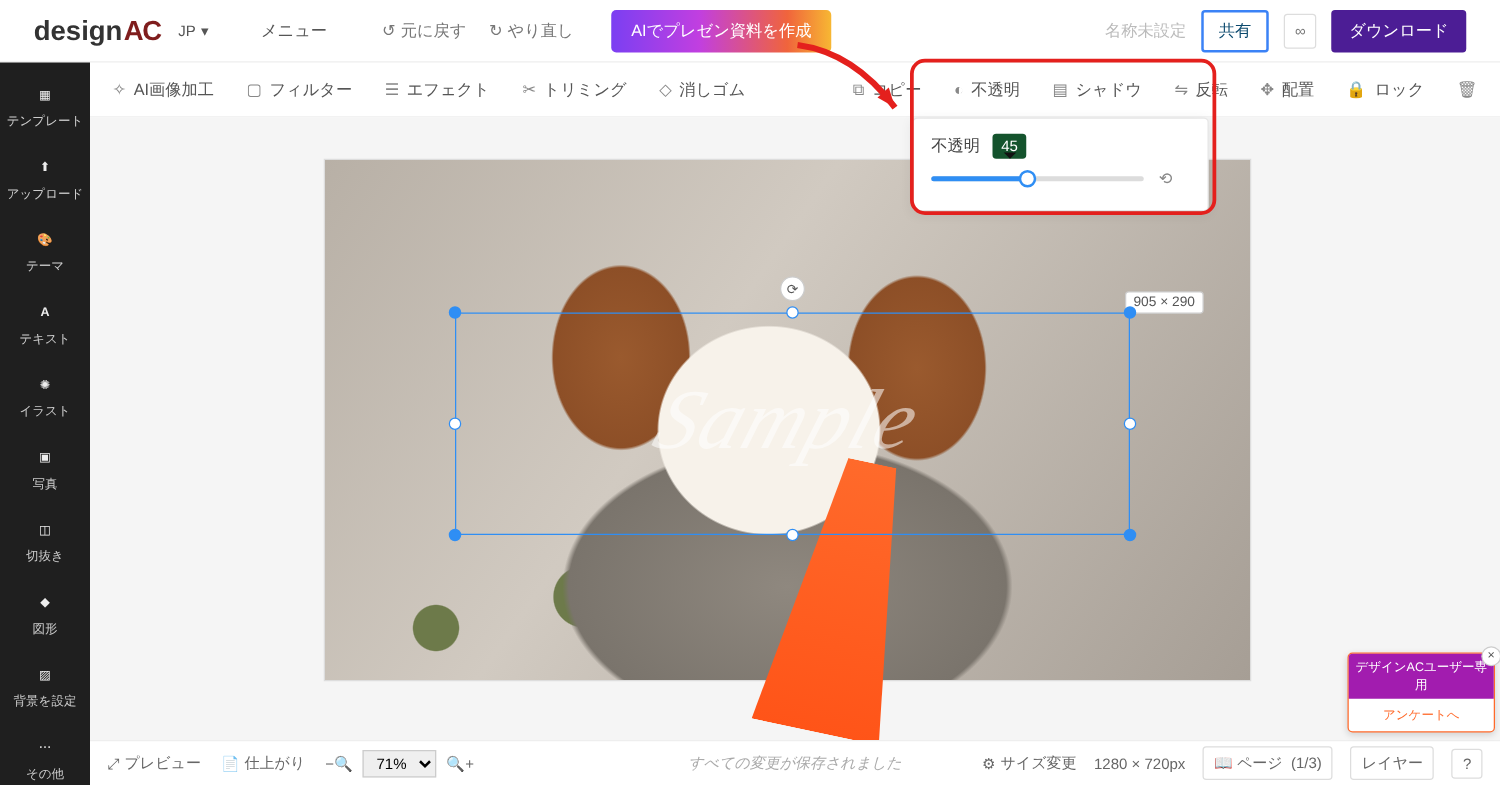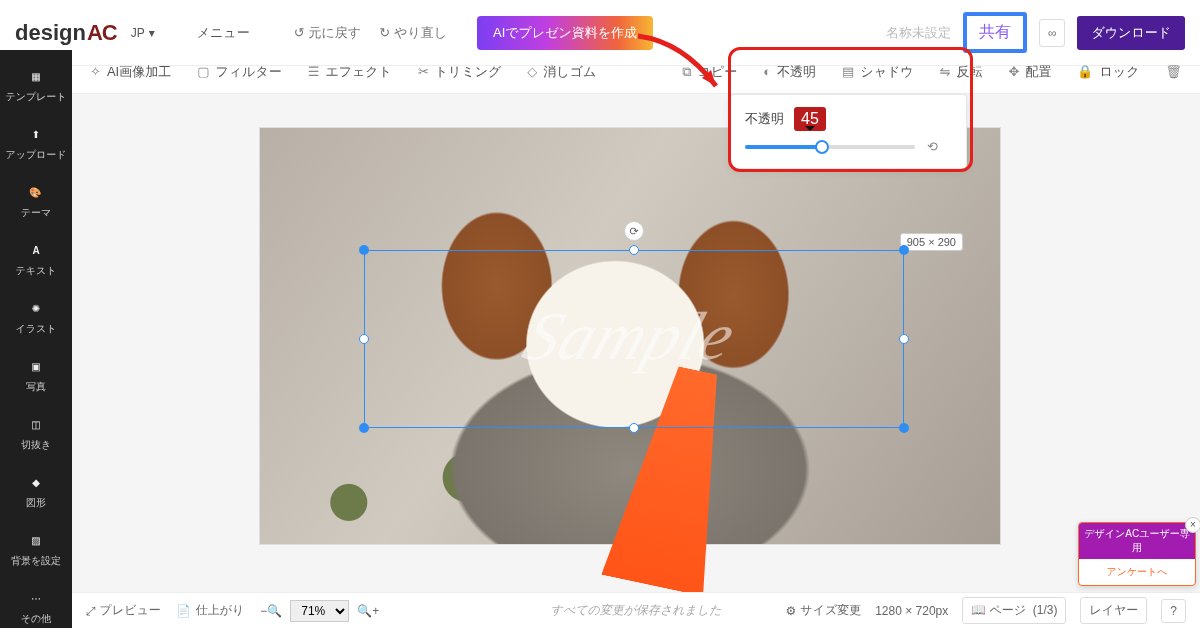--- a/index.html
+++ b/index.html
@@ -1,31 +1,31 @@
 <!DOCTYPE html>
 <html><head>
 <meta charset="utf-8">
 <style>
 * { margin:0; padding:0; box-sizing:border-box; font-family:"Hiragino Sans","Yu Gothic",sans-serif; }
 body { width:1200px; height:628px; background:#fff; position:relative; overflow:hidden; }
 
 
-.topbar { height:66px; display:flex; align-items:center; padding:0 15px; gap:14px; border-bottom:1px solid #eee; }
+.topbar { height:50px; display:flex; align-items:center; padding:0 27px; gap:14px; border-bottom:1px solid #eee; }
 .logo { font-size:22px; font-weight:600; color:#333; display:flex; align-items:center; gap:1px;}
 .logo .ac { color:#7f1d1d; font-weight:700; letter-spacing:-1px;}
 .lang { font-size:12px; color:#555; display:flex; align-items:center; gap:4px; cursor:pointer;}
 .menu-lbl { font-size:13px; color:#555; margin-left:28px; }
 .hist { display:flex; gap:18px; margin-left:30px;}
 .hist span { font-size:13px; color:#777; display:flex; align-items:center; gap:4px;}
 .hist .redo { color:#ccc;}
 .ai-btn { margin-left:16px; padding:8px 16px; border-radius:4px; color:#fff; font-size:13px;
   background:linear-gradient(90deg,#7b3ff2 0%,#c13fe0 40%,#f0643c 80%,#f7b733 100%); cursor:pointer;}
 .top-right { margin-left:auto; display:flex; align-items:center; gap:12px;}
 .name-unset { font-size:13px; color:#bbb;}
-.share { font-size:16px; color:#8b5cf6; padding:6px 12px; border:4px solid #3b82f6; border-radius:3px; cursor:pointer;}
+.share { font-size:13px; color:#0c4a6e; padding:6px 12px; border:2px solid #3b82f6; border-radius:3px; cursor:pointer;}
 .share-icon { padding:6px 8px; border:1px solid #ddd; border-radius:3px; color:#777; font-size:12px; cursor:pointer;}
 .download { background:#4c1d95; color:#fff; font-size:13px; padding:8px 14px; border-radius:3px; cursor:pointer;}
 
 
 .sidebar { position:absolute; left:0; top:50px; bottom:0; width:72px; background:#1f1f1f; display:flex; flex-direction:column; align-items:center; padding-top:6px;}
 .side-item { width:100%; padding:10px 0; display:flex; flex-direction:column; align-items:center; gap:4px; color:#ccc; font-size:10px; cursor:pointer;}
 .side-item .sicon { width:20px; height:20px; display:flex; align-items:center; justify-content:center; color:#eee; }
 .side-more { margin-top:auto; }
 
 
@@ -35,21 +35,21 @@
 .subbar .group-r { margin-left:auto; display:flex; gap:26px; align-items:center;}
 
 
 .redbox { position:absolute; top:47px; left:728px; width:245px; height:125px; border:3px solid #e4201d; border-radius:12px; background:transparent; pointer-events:none; z-index:50;}
 
 .arrow { position:absolute; top:30px; left:628px; z-index:40;}
 
 
 .popover { position:absolute; top:94px; left:730px; width:237px; height:75px; background:#fff; border:1px solid #e6e6e6; border-radius:4px; box-shadow:0 2px 10px rgba(0,0,0,.08); padding:12px 14px; z-index:30;}
 .popover .lbl { font-size:13px; color:#444; margin-bottom:4px; display:flex; align-items:center; gap:10px;}
-.popover .badge { background:#b91c1c; color:#fff; font-size:16px; padding:3px 7px; border-radius:3px; position:relative;}
+.popover .badge { background:#14532d; color:#fff; font-size:12px; padding:3px 7px; border-radius:3px; position:relative;}
 .popover .badge:after { content:""; position:absolute; left:50%; bottom:-5px; margin-left:-5px; border:5px solid transparent; border-top-color:#111;}
 .slider-row { display:flex; align-items:center; gap:12px; margin-top:8px;}
 .slider { position:relative; width:170px; height:4px; background:#dcdcdc; border-radius:2px;}
 .slider .fill { position:absolute; left:0; top:0; height:100%; background:#2f8ef4; border-radius:2px;}
 .slider .knob { position:absolute; top:50%; width:14px; height:14px; background:#fff; border:2px solid #2f8ef4; border-radius:50%; transform:translate(-50%,-50%);}
 .rt-icon { color:#888; font-size:13px; }
 
 
 .canvas-wrap { position:absolute; left:72px; right:0; top:94px; bottom:36px; background:#f5f5f5; overflow:hidden;}
 .page { position:absolute; left:188px; top:34px; width:740px; height:416px; background:#c6bfb7; box-shadow:0 0 0 1px #ddd;}

